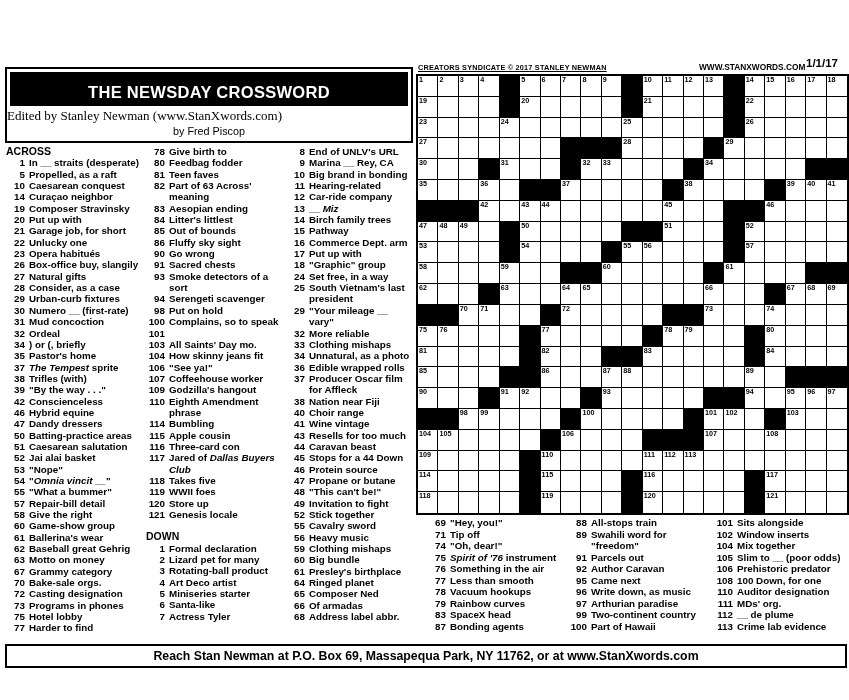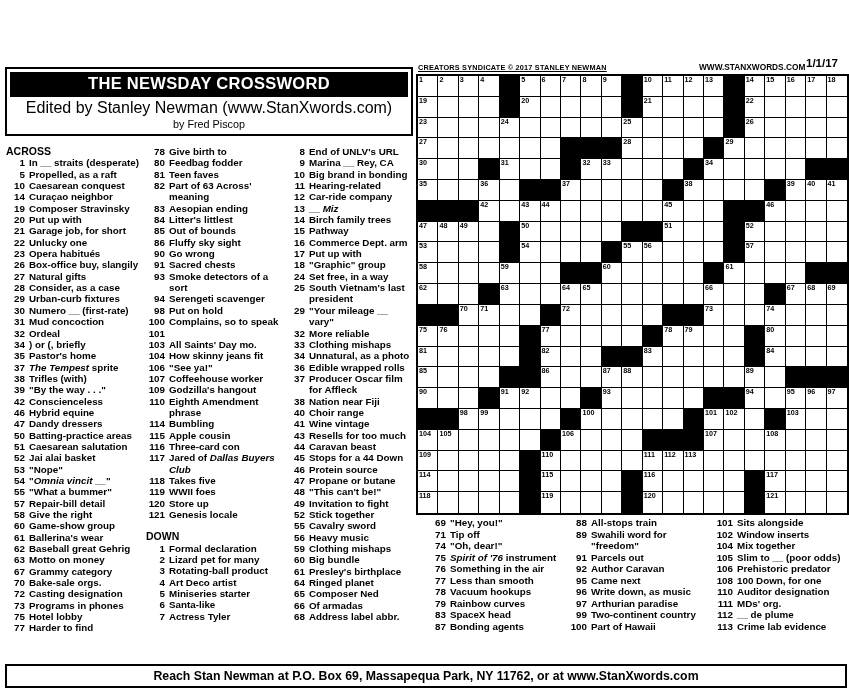--- a/index.html
+++ b/index.html
@@ -4,22 +4,22 @@
 <style>
   html,body{margin:0;padding:0;}
   body{
     width:849px;height:700px;position:relative;overflow:hidden;
     background:#ffffff;color:#000;
     font-family:"Liberation Sans",sans-serif;
   }
   
   #title-box{position:absolute;left:5px;top:67px;width:404px;border:2px solid #000;background:#fff;}
   .black-bar{margin:3px 3px 2px;background:#000;color:#fff;font-size:16.5px;font-weight:bold;
-    text-align:center;padding:2px 0 4px;letter-spacing:.3px;}
-  .edited{text-align:center;font-size:16px;margin-top:2px;}
+    text-align:center;padding:11px 0 4px;letter-spacing:.3px;}
+  .edited{font-size:13px;margin-top:2px;font-family:Liberation Serif, serif;}
   .theme{text-align:center;font-size:11.3px;font-weight:bold;margin-top:1px;}
   .byline{text-align:center;font-size:10.8px;margin:1px 0 4px;}
   
   .synd{position:absolute;left:418px;top:63px;font-size:7.3px;font-weight:bold;letter-spacing:.2px;text-decoration:underline;}
   .site{position:absolute;left:699px;top:62px;font-size:8.3px;font-weight:bold;}
   .date{position:absolute;left:806px;top:57px;font-size:11.5px;font-weight:bold;}
   
   #grid{position:absolute;left:416px;top:74px;width:429px;height:437px;border:2px solid #000;
     display:grid;grid-template-columns:repeat(21,1fr);grid-template-rows:repeat(21,1fr);background:#fff;}
   .cell{position:relative;border-right:1px solid #000;border-bottom:1px solid #000;background:#fff;}
@@ -37,21 +37,21 @@
   #bcol3{left:709px;top:517px;width:138px;line-height:11.5px;}
   .clue{display:flex;}
   .cn{flex:0 0 19px;text-align:right;padding-right:4px;}
   #bcol1 .cn,#bcol2 .cn{flex-basis:22px;}
   #bcol3 .cn{flex-basis:24px;}
   .ct{flex:1;}
   .clue-head{font-size:10.5px;font-weight:bold;}
   .spacer{height:11px;}
   
   #footer{position:absolute;left:5px;top:644px;width:838px;height:20px;border:2px solid #000;
-    text-align:center;font-weight:bold;font-size:12.3px;line-height:20px;margin-top:20px;}
+    text-align:center;font-weight:bold;font-size:12.3px;line-height:20px;}
 </style>
 </head>
 <body>
 
 <div id="title-box">
   <div class="black-bar">THE NEWSDAY CROSSWORD</div>
   <div class="edited">Edited by Stanley Newman (www.StanXwords.com)</div>
   <div class="byline">by Fred Piscop</div>
 </div>
 

